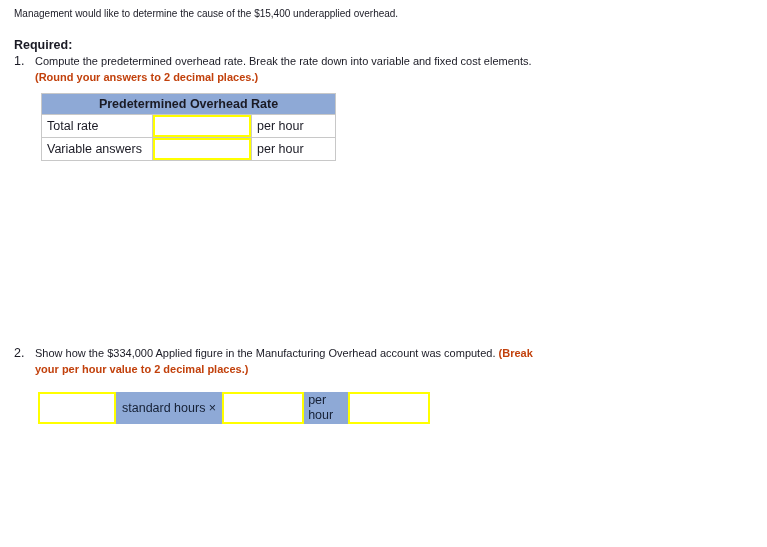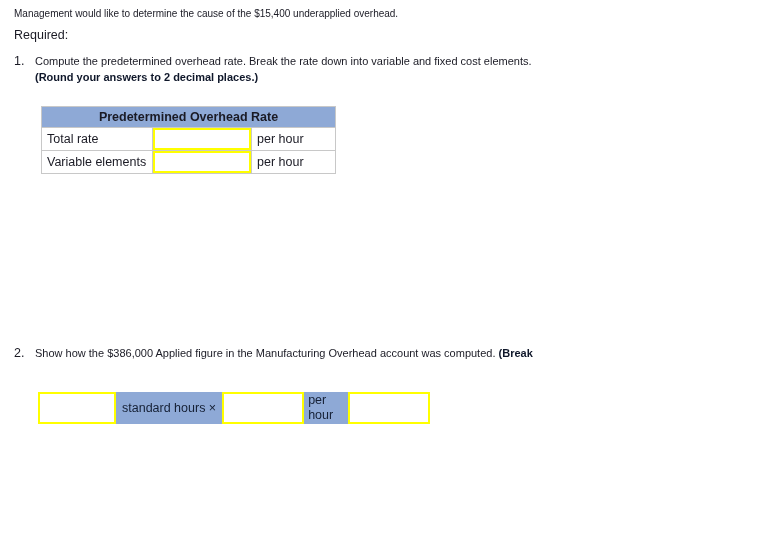--- a/index.html
+++ b/index.html
@@ -22,22 +22,22 @@
     left: 14px;
     top: 6px;
     font-size: 10px;
     line-height: 15px;
     white-space: nowrap;
   }
 
   .required-label {
     position: absolute;
     left: 14px;
-    top: 28px;
-    font-weight: normal;
+    top: 38px;
+    font-weight: bold;
     font-size: 12.5px;
     line-height: 15px;
   }
 
   .q1-block {
     position: absolute;
     left: 14px;
     top: 53px;
     width: 700px;
   }
@@ -49,29 +49,29 @@
     text-align: left;
     font-size: 12.5px;
     line-height: 16px;
   }
   .q-body {
     margin-left: 21px;
     font-size: 11px;
     line-height: 16px;
   }
   .red-bold {
-    color: #0f172a;
+    color: #c2410c;
     font-weight: bold;
   }
 
   
   .por-table {
     position: absolute;
     left: 41px;
-    top: 106px;
+    top: 93px;
     border-collapse: collapse;
     background: #ffffff;
   }
   .por-table td, .por-table th {
     border: 1px solid #c8c8c8;
     padding: 0;
     font-weight: normal;
     font-size: 12.5px;
     color: #1a1a24;
   }
@@ -191,35 +191,36 @@
     <th class="por-head" colspan="3">Predetermined Overhead Rate</th>
   </tr>
   <tr>
     <td class="por-label">Total rate</td>
     <td class="por-inputcell">
       <input class="yellow-input" type="text" value="" style="">
     </td>
     <td class="por-unit">per hour</td>
   </tr>
   <tr>
-    <td class="por-label">Variable elements</td>
+    <td class="por-label">Variable answers</td>
     <td class="por-inputcell">
       <input class="yellow-input" type="text" value="" style="">
     </td>
     <td class="por-unit">per hour</td>
   </tr>
 </tbody>
   </table>
 
 <div class="q2-block">
   <span class="q-num">2.</span>
   <div class="q-body">
-    <span>Show how the $386,000 Applied figure in the Manufacturing Overhead account was computed.</span>
+    <span>Show how the $334,000 Applied figure in the Manufacturing Overhead account was computed.</span>
     <span class="red-bold">(Break</span>
     <br>
+    <span class="red-bold">your per hour value to 2 decimal places.)</span>
   </div>
 </div>
 
 <div class="formula-row">
   <input class="formula-input" type="text" value="" style="">
   <div class="formula-text">standard hours ×</div>
   <input class="formula-input wide" type="text" value="" style="">
   <div class="formula-text stacked">per hour</div>
   <input class="formula-input wide" type="text" value="" style="">
 </div>

